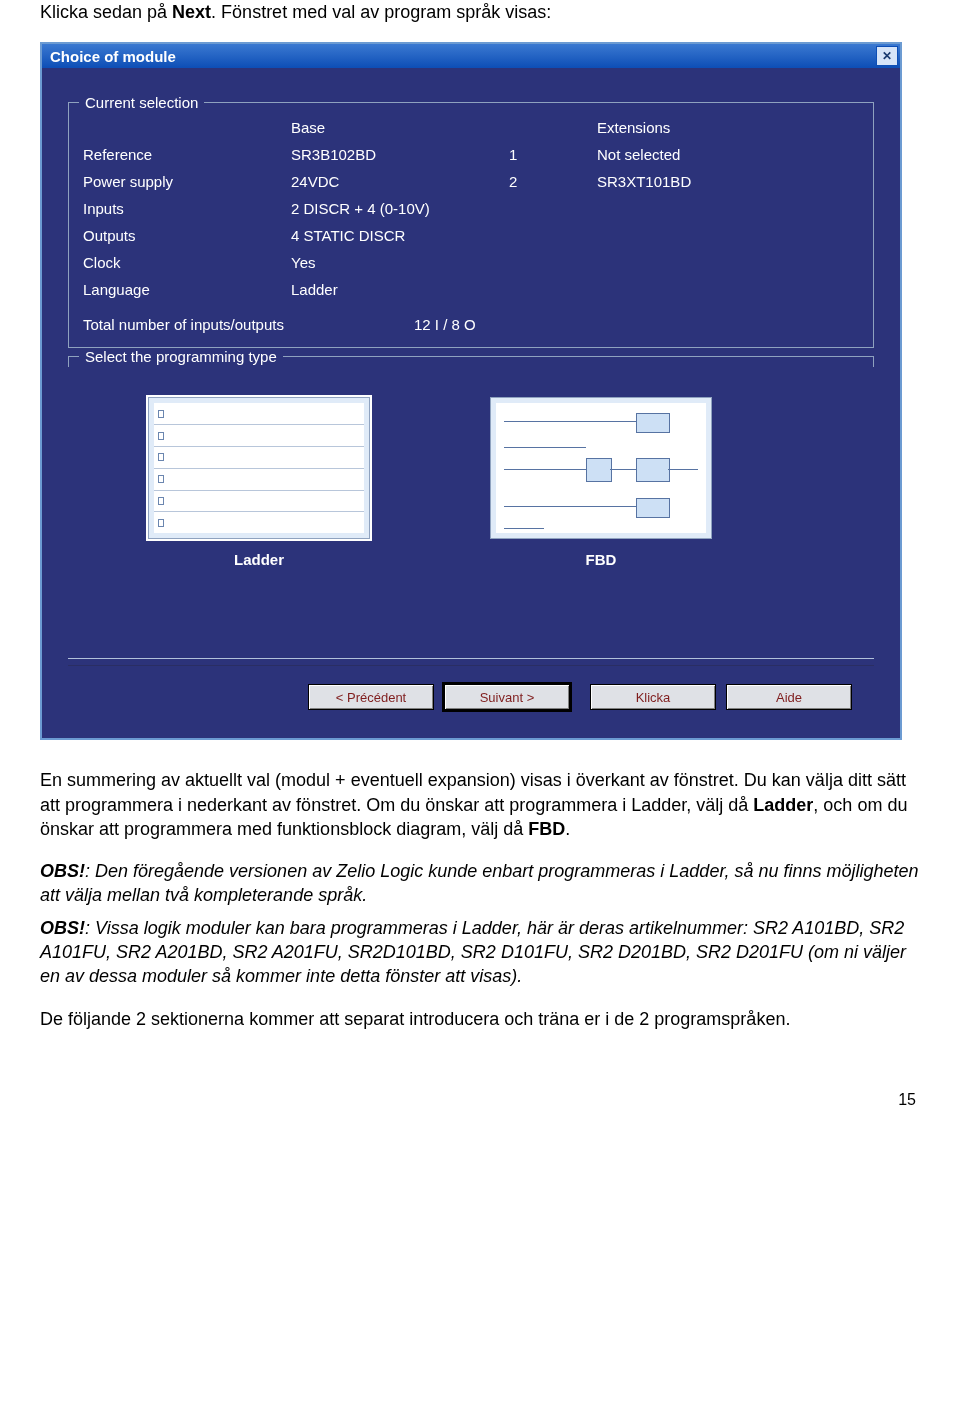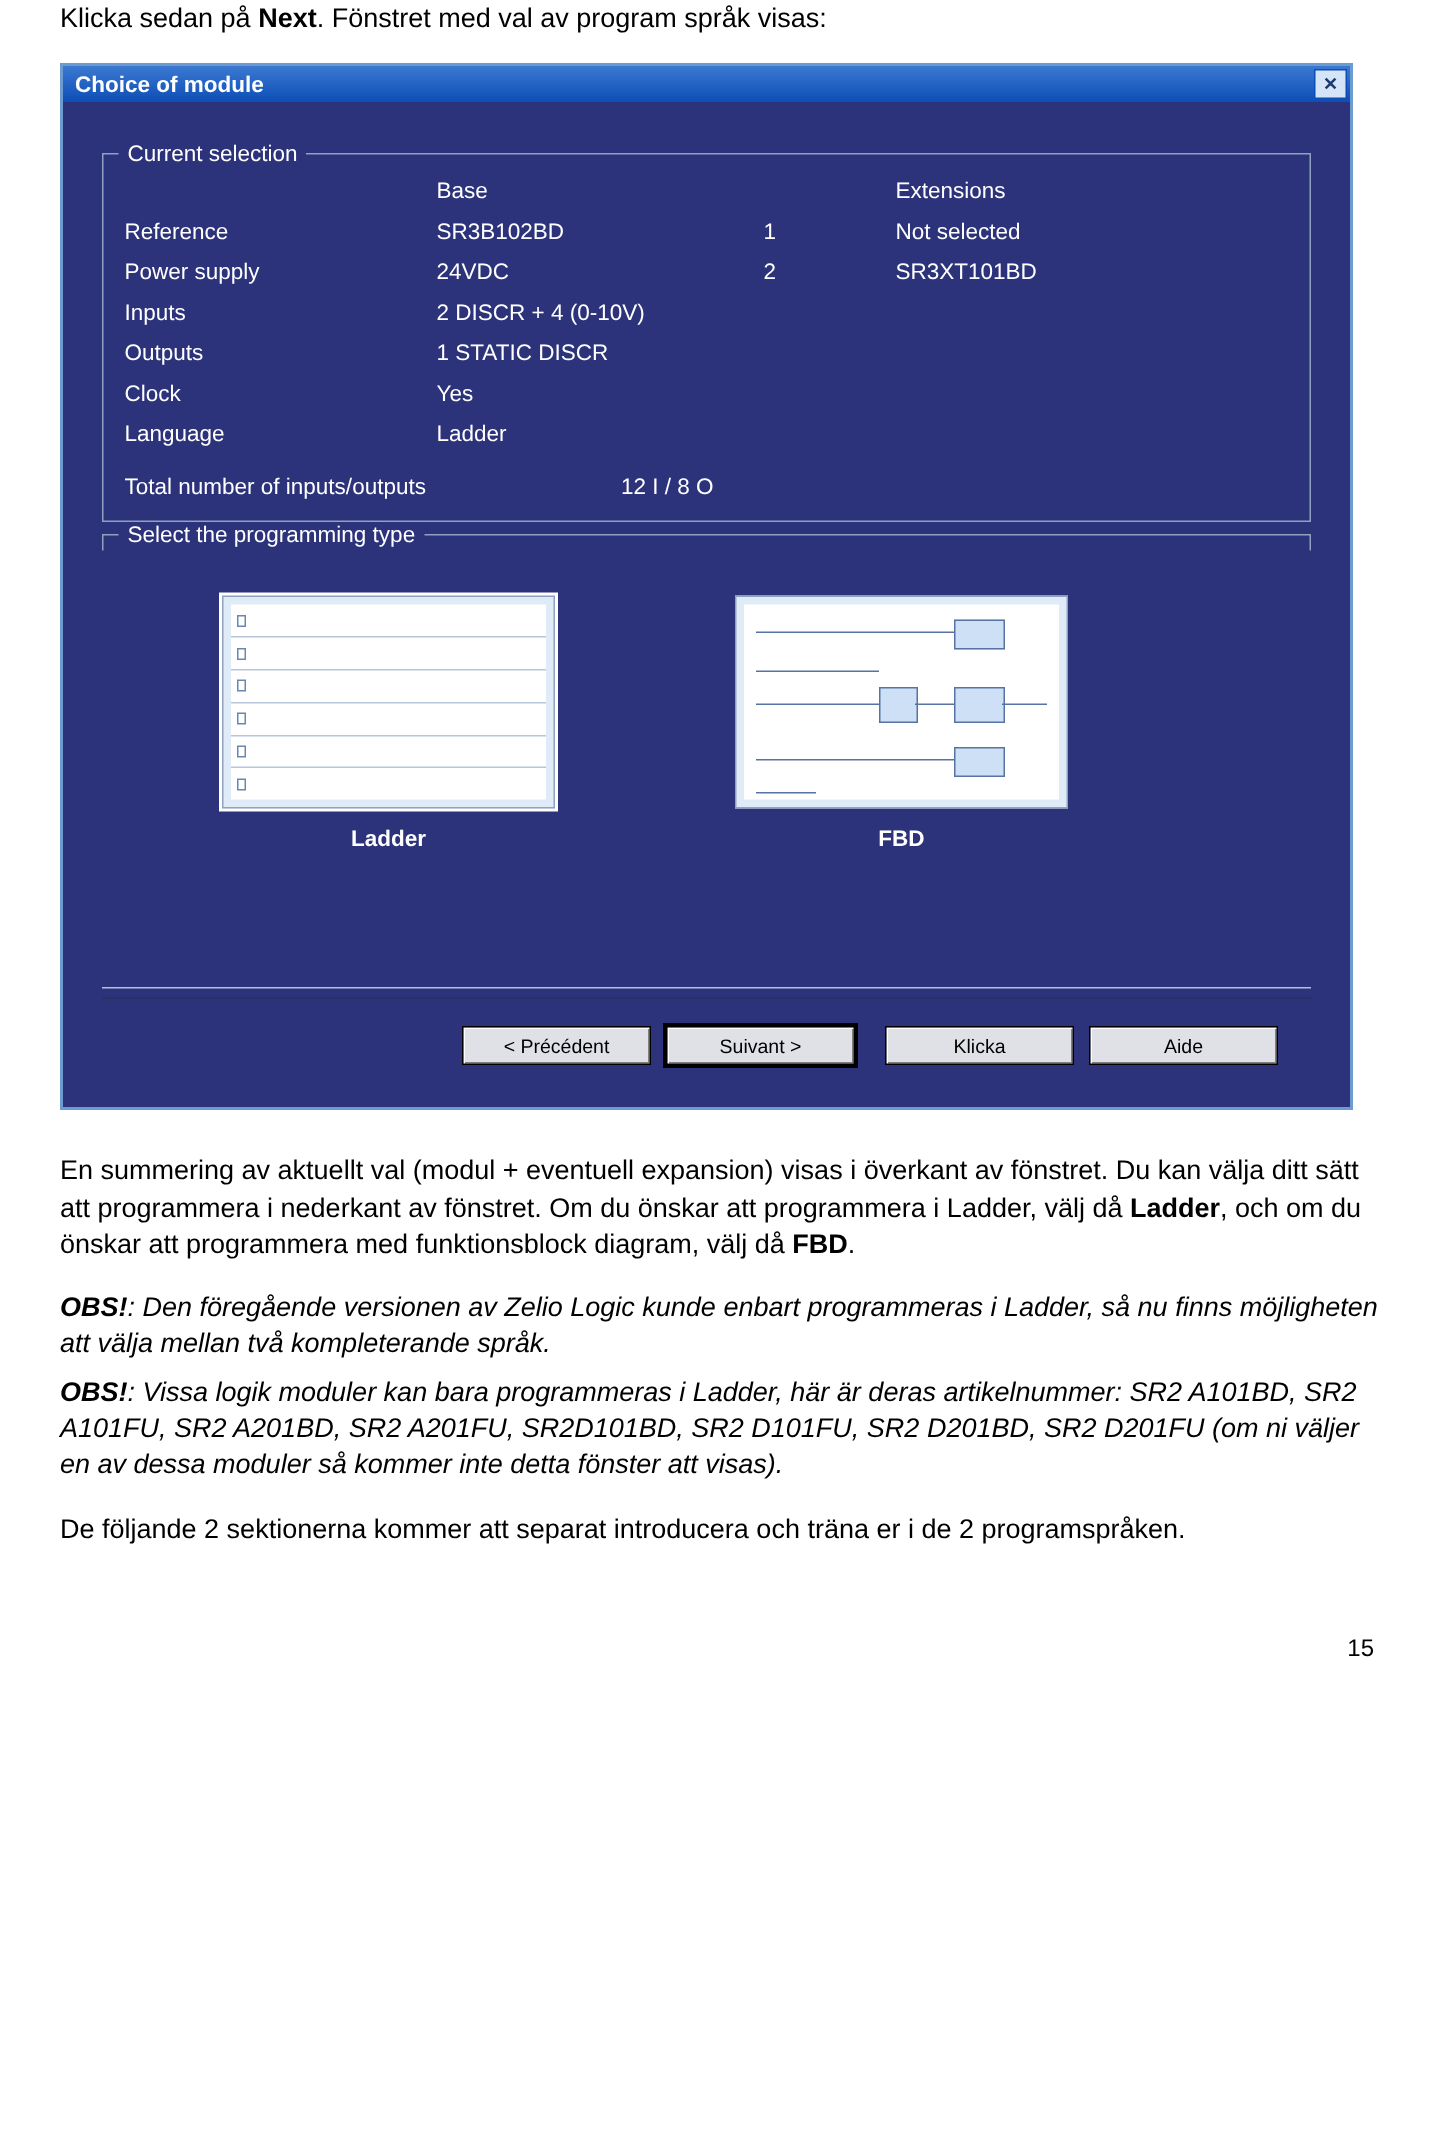--- a/index.html
+++ b/index.html
@@ -138,21 +138,21 @@
     }
     .button-row .gap { flex: 1; }
     .winbtn {
       min-width: 96px;
       height: 24px;
       padding: 0 14px;
       display: inline-flex;
       align-items: center;
       justify-content: center;
       background: #dfe1e6;
-      color: #000000;
+      color: #7f1d1d;
       font-size: 13px;
       border: 1px solid #000;
       box-shadow: inset 1px 1px 0 #fff, inset -1px -1px 0 #808080;
     }
     .winbtn.default {
       box-shadow: 0 0 0 2px #000, inset 1px 1px 0 #fff, inset -1px -1px 0 #808080;
     }
     .page-num {
       text-align: right;
       margin: 60px 4px 1px 0;
@@ -194,21 +194,21 @@
         <div>24VDC</div>
         <div>2</div>
         <div>SR3XT101BD</div>
 
         <div>Inputs</div>
         <div>2 DISCR + 4 (0-10V)</div>
         <div></div>
           <div></div>
 
         <div>Outputs</div>
-        <div>1 STATIC DISCR</div>
+        <div>4 STATIC DISCR</div>
         <div></div>
           <div></div>
 
         <div>Clock</div>
         <div>Yes</div>
         <div></div>
           <div></div>
 
         <div>Language</div>
         <div>Ladder</div>

